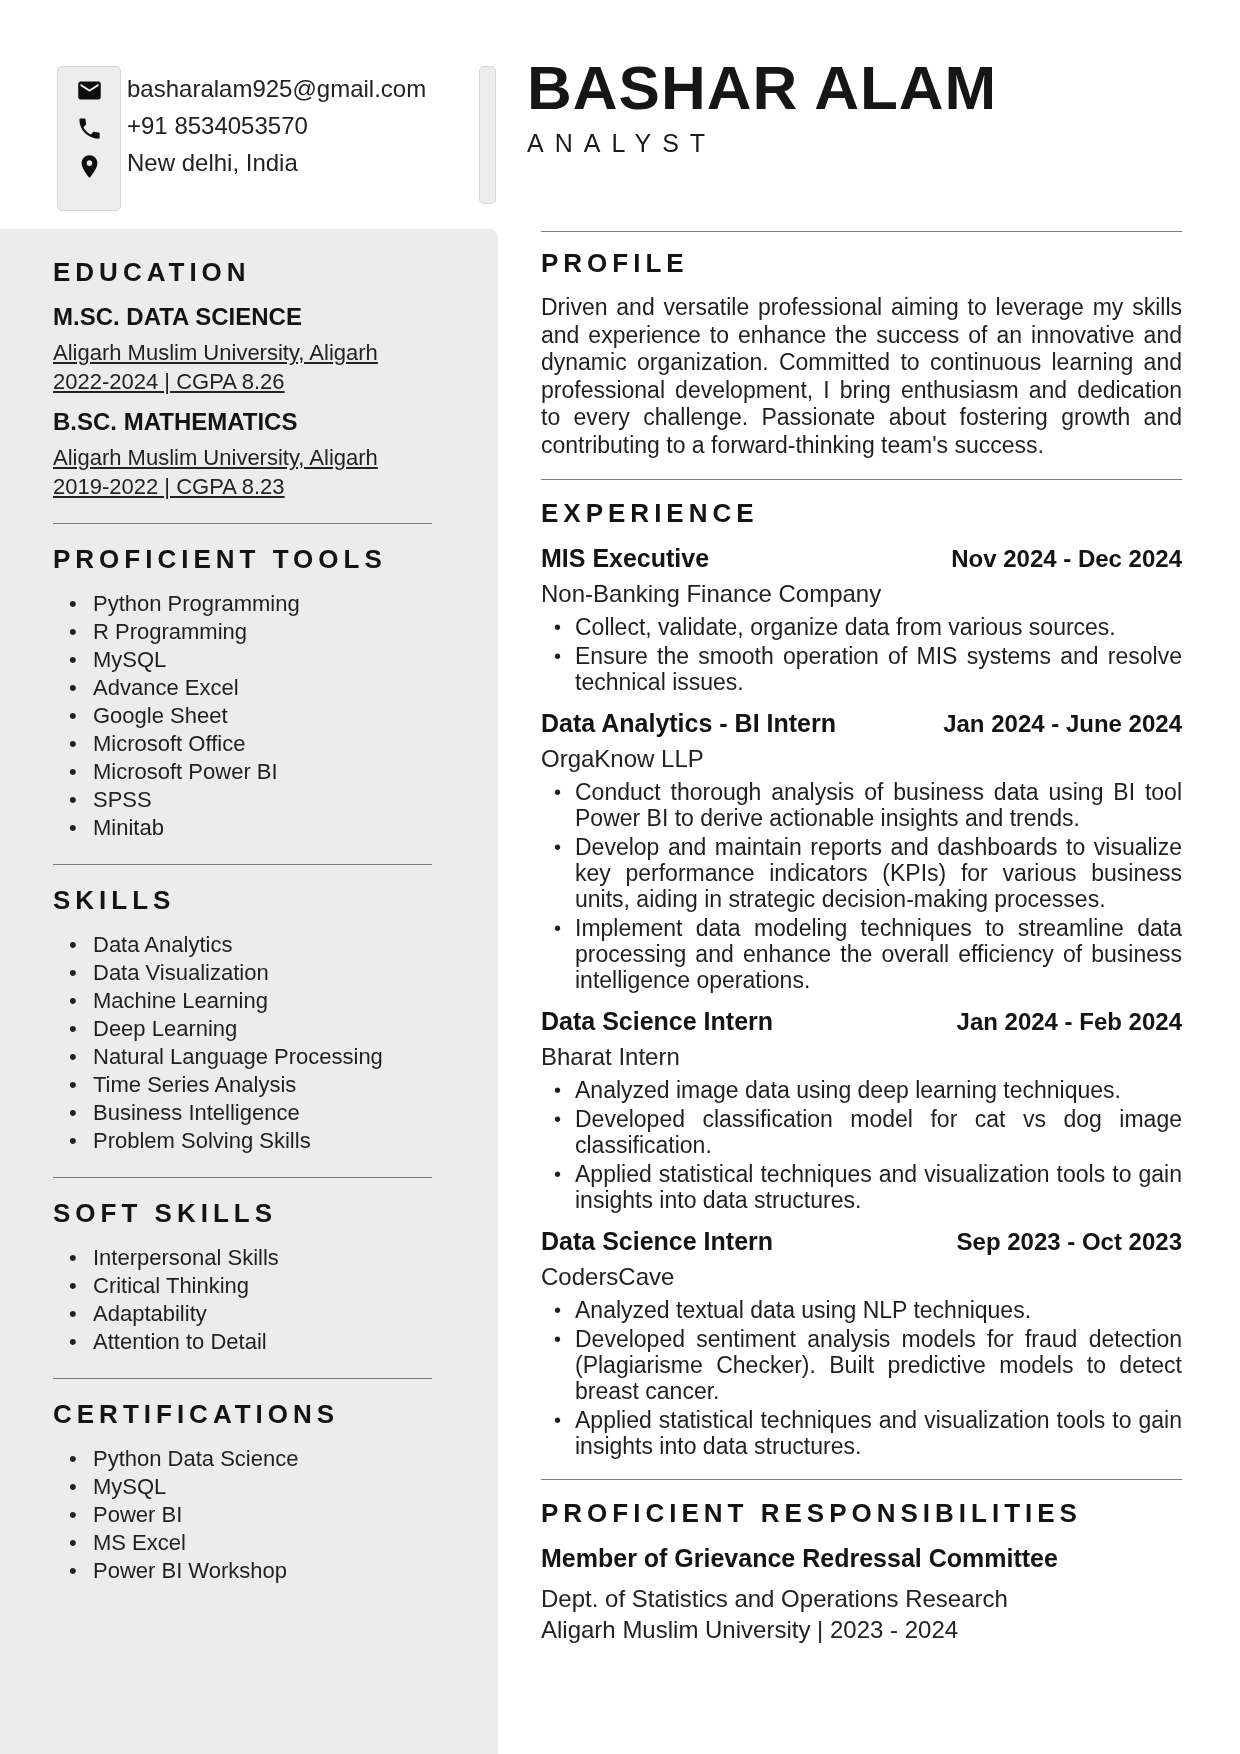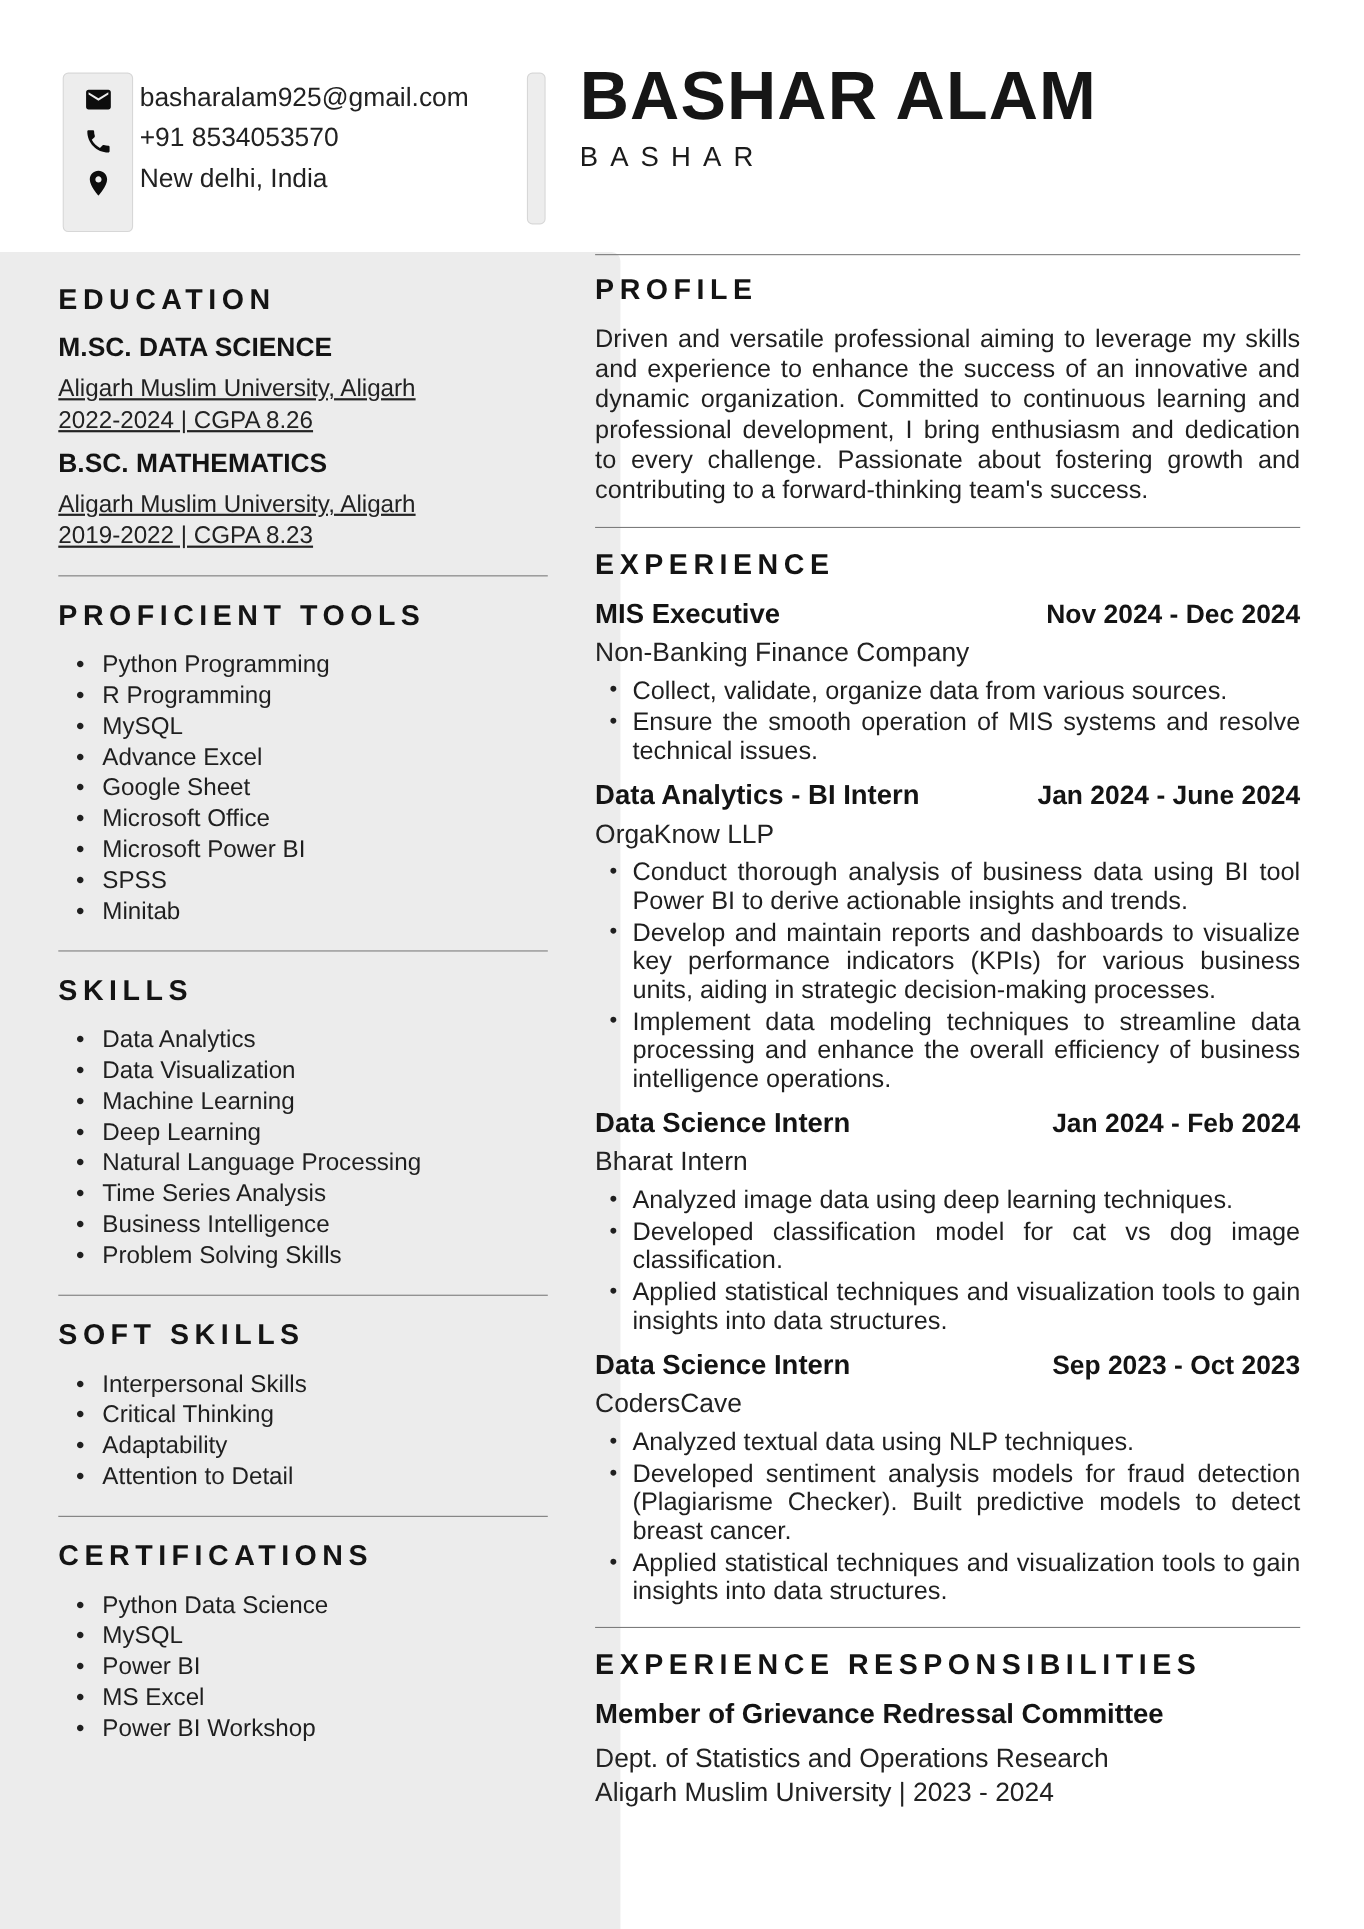--- a/index.html
+++ b/index.html
@@ -25,21 +25,21 @@
   .name-block{position:absolute;left:527px;top:56px;}
   .name-block h1{
     margin:0;font-size:62px;line-height:64px;font-weight:600;
     letter-spacing:1px;color:#161616;white-space:nowrap;
   }
   .name-block .subtitle{
     margin-top:9px;font-size:25px;letter-spacing:11px;font-weight:500;color:#1b1b1b;
   }
   
   .left-panel{
-    position:absolute;left:0;top:229px;width:564px;height:1525px;
+    position:absolute;left:0;top:229px;width:498px;height:1525px;
     background:#ececec;border-top-right-radius:8px;
     box-sizing:border-box;padding:28px 66px 0 53px;
   }
   h2.section{
     margin:0 0 16px;font-size:26px;line-height:30px;font-weight:700;
     letter-spacing:5px;color:#141414;white-space:nowrap;
   }
   .ldiv,.rdiv{border:none;border-top:1.5px solid #7c7c7c;height:0;}
   .ldiv{margin:22px 0 20px;}
   .edu-degree{font-size:24px;font-weight:700;margin:12px 0 7px;color:#141414;}
@@ -84,21 +84,21 @@
 <div class="contact-info">
   <div class="crow">basharalam925@gmail.com</div>
   <div class="crow">+91 8534053570</div>
   <div class="crow">New delhi, India</div>
 </div>
 
 <div class="top-strip"></div>
 
 <header class="name-block">
   <h1>BASHAR ALAM</h1>
-  <div class="subtitle">BASHAR</div>
+  <div class="subtitle">ANALYST</div>
 </header>
 
 <aside class="left-panel">
 
   <h2 class="section">EDUCATION</h2>
   <div>
     <div class="edu-degree">M.SC. DATA SCIENCE</div>
     <div class="edu-text">Aligarh Muslim University, Aligarh</div>
     <div class="edu-text">2022-2024 | CGPA 8.26</div>
   </div>
@@ -210,18 +210,18 @@
     </div>
     <div class="company">CodersCave</div>
     <ul class="jbullets">
         <li>Analyzed textual data using NLP techniques.</li>
         <li>Developed sentiment analysis models for fraud detection (Plagiarisme Checker). Built predictive models to detect breast cancer.</li>
         <li>Applied statistical techniques and visualization tools to gain insights into data structures.</li>
       </ul>
   </div>
 
   <hr class="rdiv">
-  <h2 class="section">EXPERIENCE RESPONSIBILITIES</h2>
+  <h2 class="section">PROFICIENT RESPONSIBILITIES</h2>
   <div class="role">Member of Grievance Redressal Committee</div>
   <div class="addl-line">Dept. of Statistics and Operations Research</div>
   <div class="addl-line">Aligarh Muslim University | 2023 - 2024</div>
 
 </main>
 
 </body></html>

